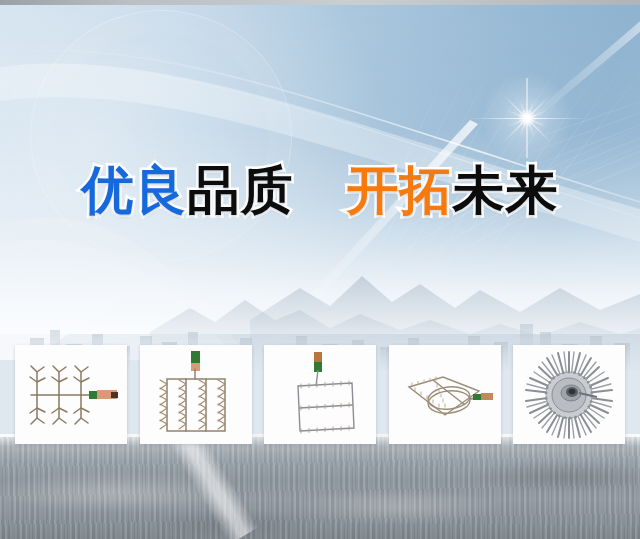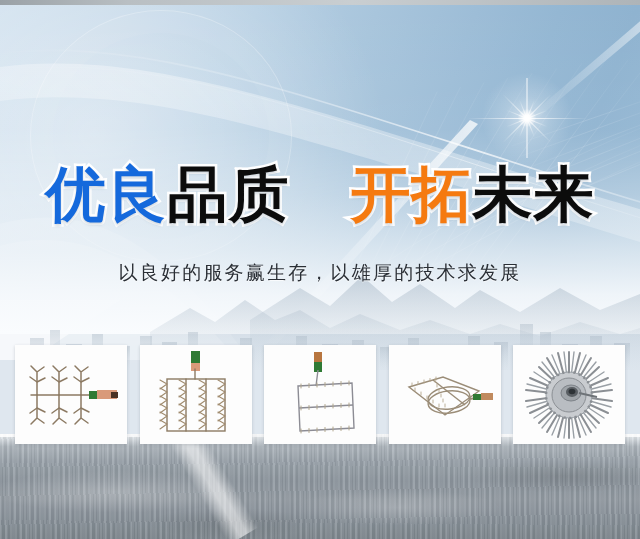--- a/index.html
+++ b/index.html
@@ -124,21 +124,21 @@
   }
   .ground-topline{
     position:absolute;left:0;top:0;width:640px;height:3px;
     background:linear-gradient(to right,rgba(255,255,255,0.85),rgba(255,255,255,0.55) 50%,rgba(255,255,255,0.8));
   }
 
   
   .headline{
     position:absolute;left:0;top:164px;width:640px;
     text-align:center;z-index:14;
-    font-size:60px;line-height:1;font-weight:bold;
+    font-size:52px;line-height:1;font-weight:bold;
     letter-spacing:1px;
     white-space:nowrap;
     font-family:"DejaVu Sans","Liberation Sans",sans-serif;
   }
   .headline span{
     -webkit-text-stroke:5px #ffffff;
     paint-order:stroke fill;
     text-shadow:0 2px 3px rgba(120,140,160,0.35);
   }
   .hl-blue{color:#1569dc;}
@@ -307,21 +307,20 @@
         <rect x="562" y="94" width="16" height="26"></rect>
       <rect x="590" y="86" width="12" height="34"></rect>
         <rect x="614" y="93" width="16" height="27"></rect>
     </g>
   </svg>
 
   <div class="headline">
     <span class="hl-blue">优良</span><span class="hl-black">品质</span><span class="hl-gap">　</span><span class="hl-orange">开拓</span><span class="hl-black">未来</span>
   </div>
 
-  <div class="subtitle">以良好的服务赢生存，以雄厚的技术求发展</div>
 
   <div class="ground">
     <div class="ground-tex"></div>
     <div class="ground-blotch"></div>
     <div class="ground-streak"></div>
     <div class="ground-topline"></div>
   </div>
 
   <div class="cards">
 

